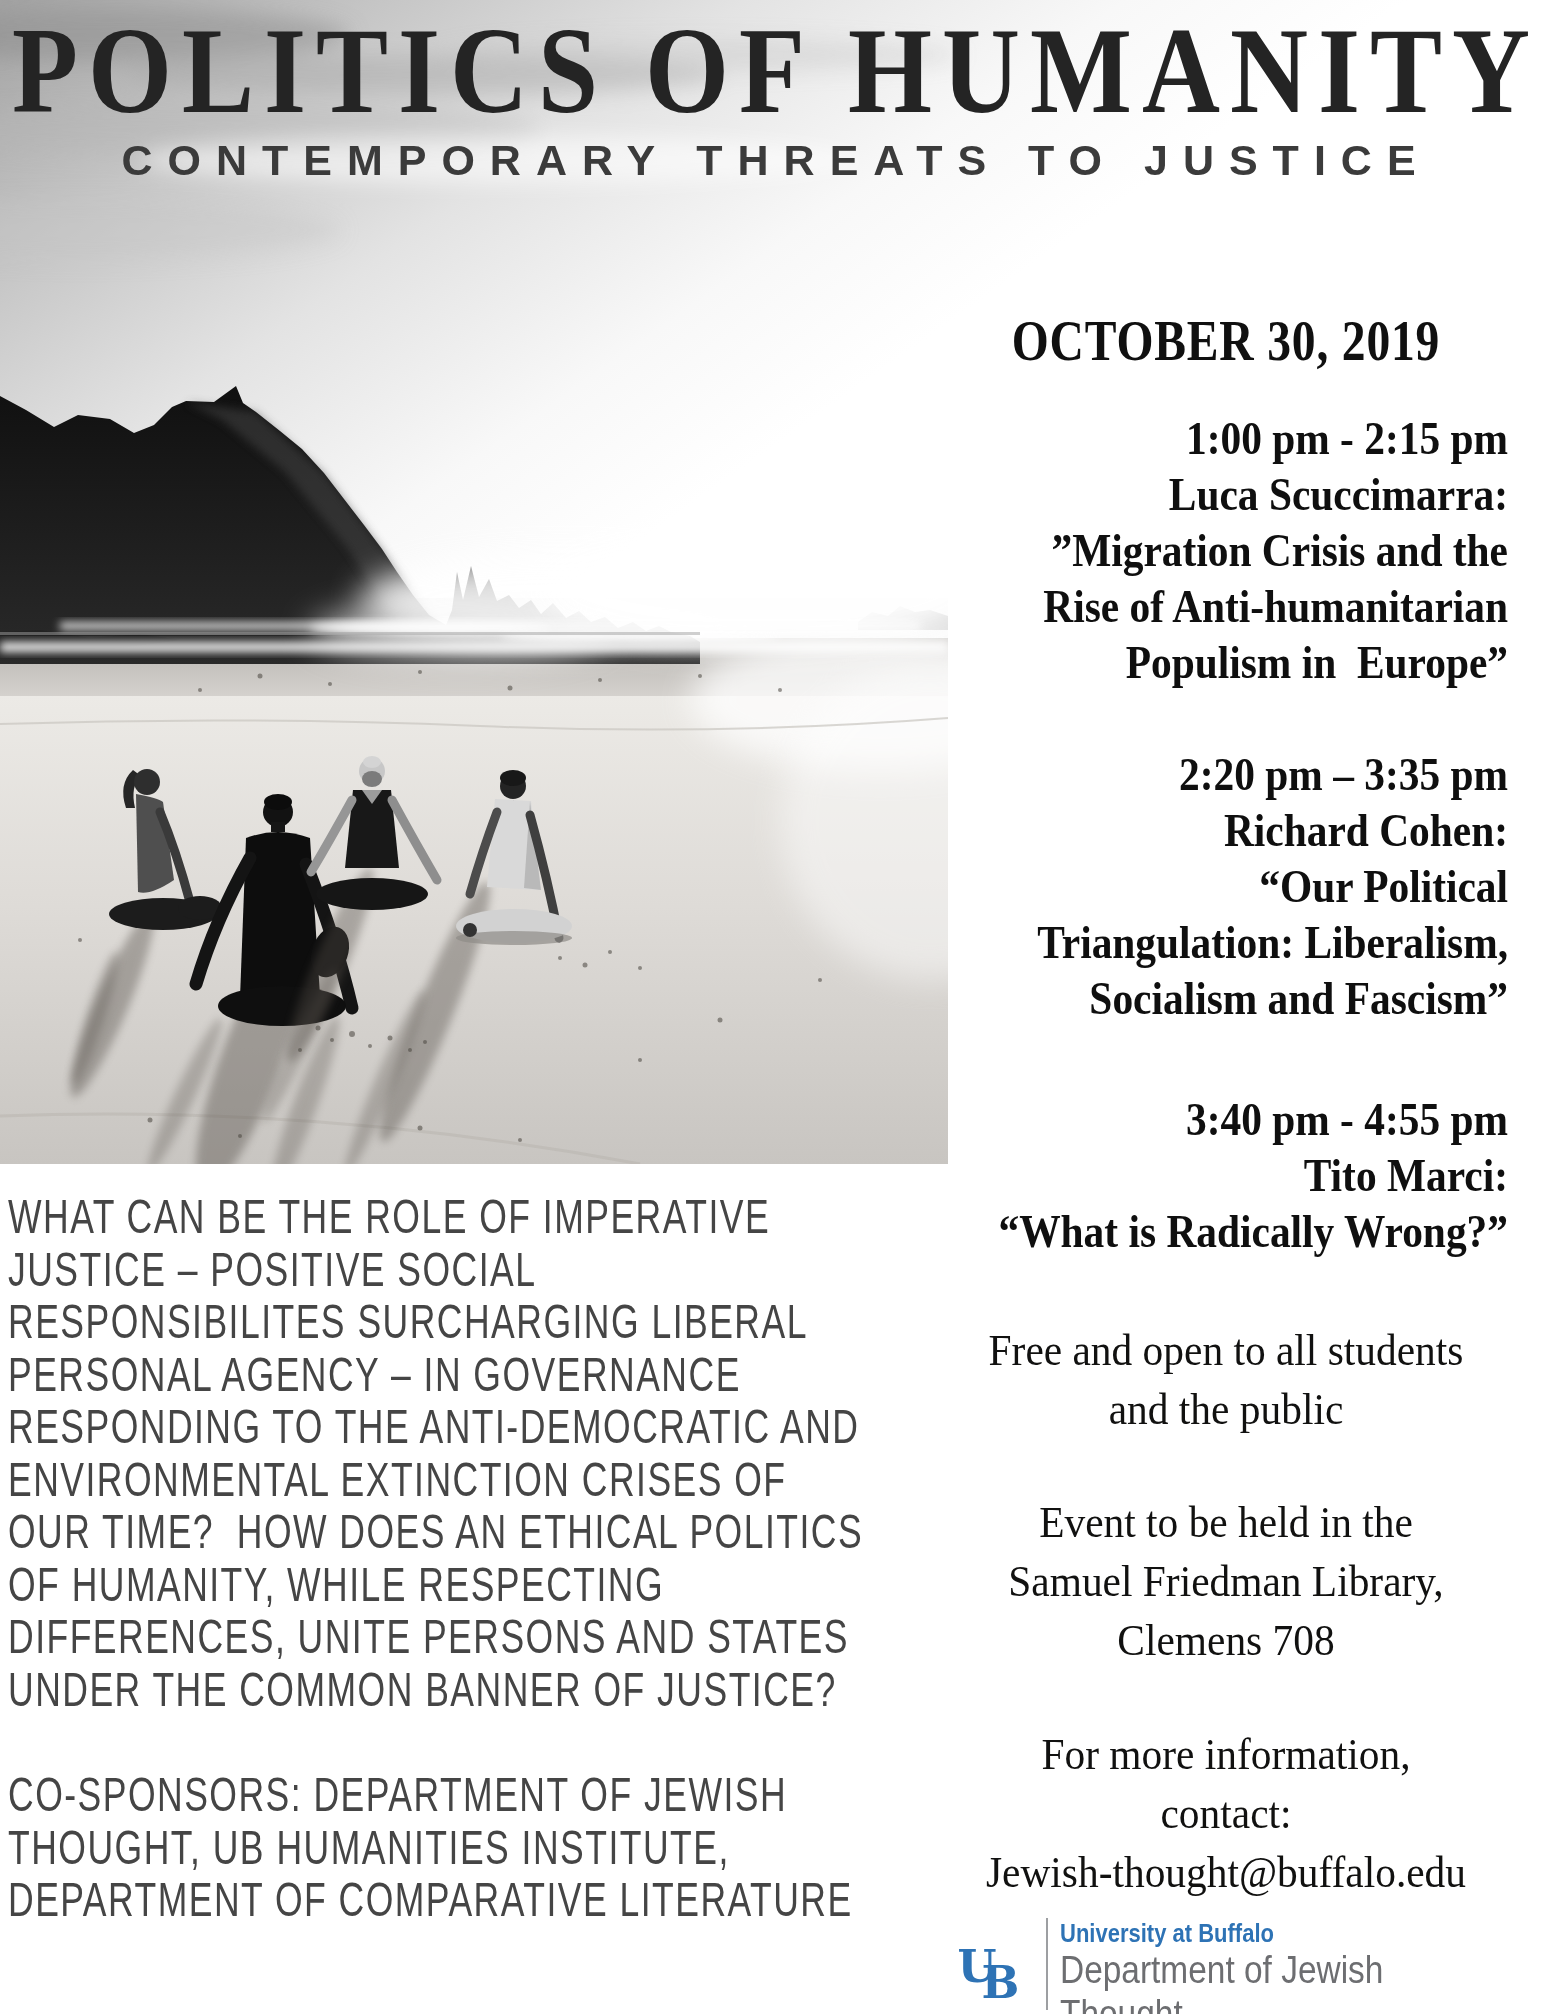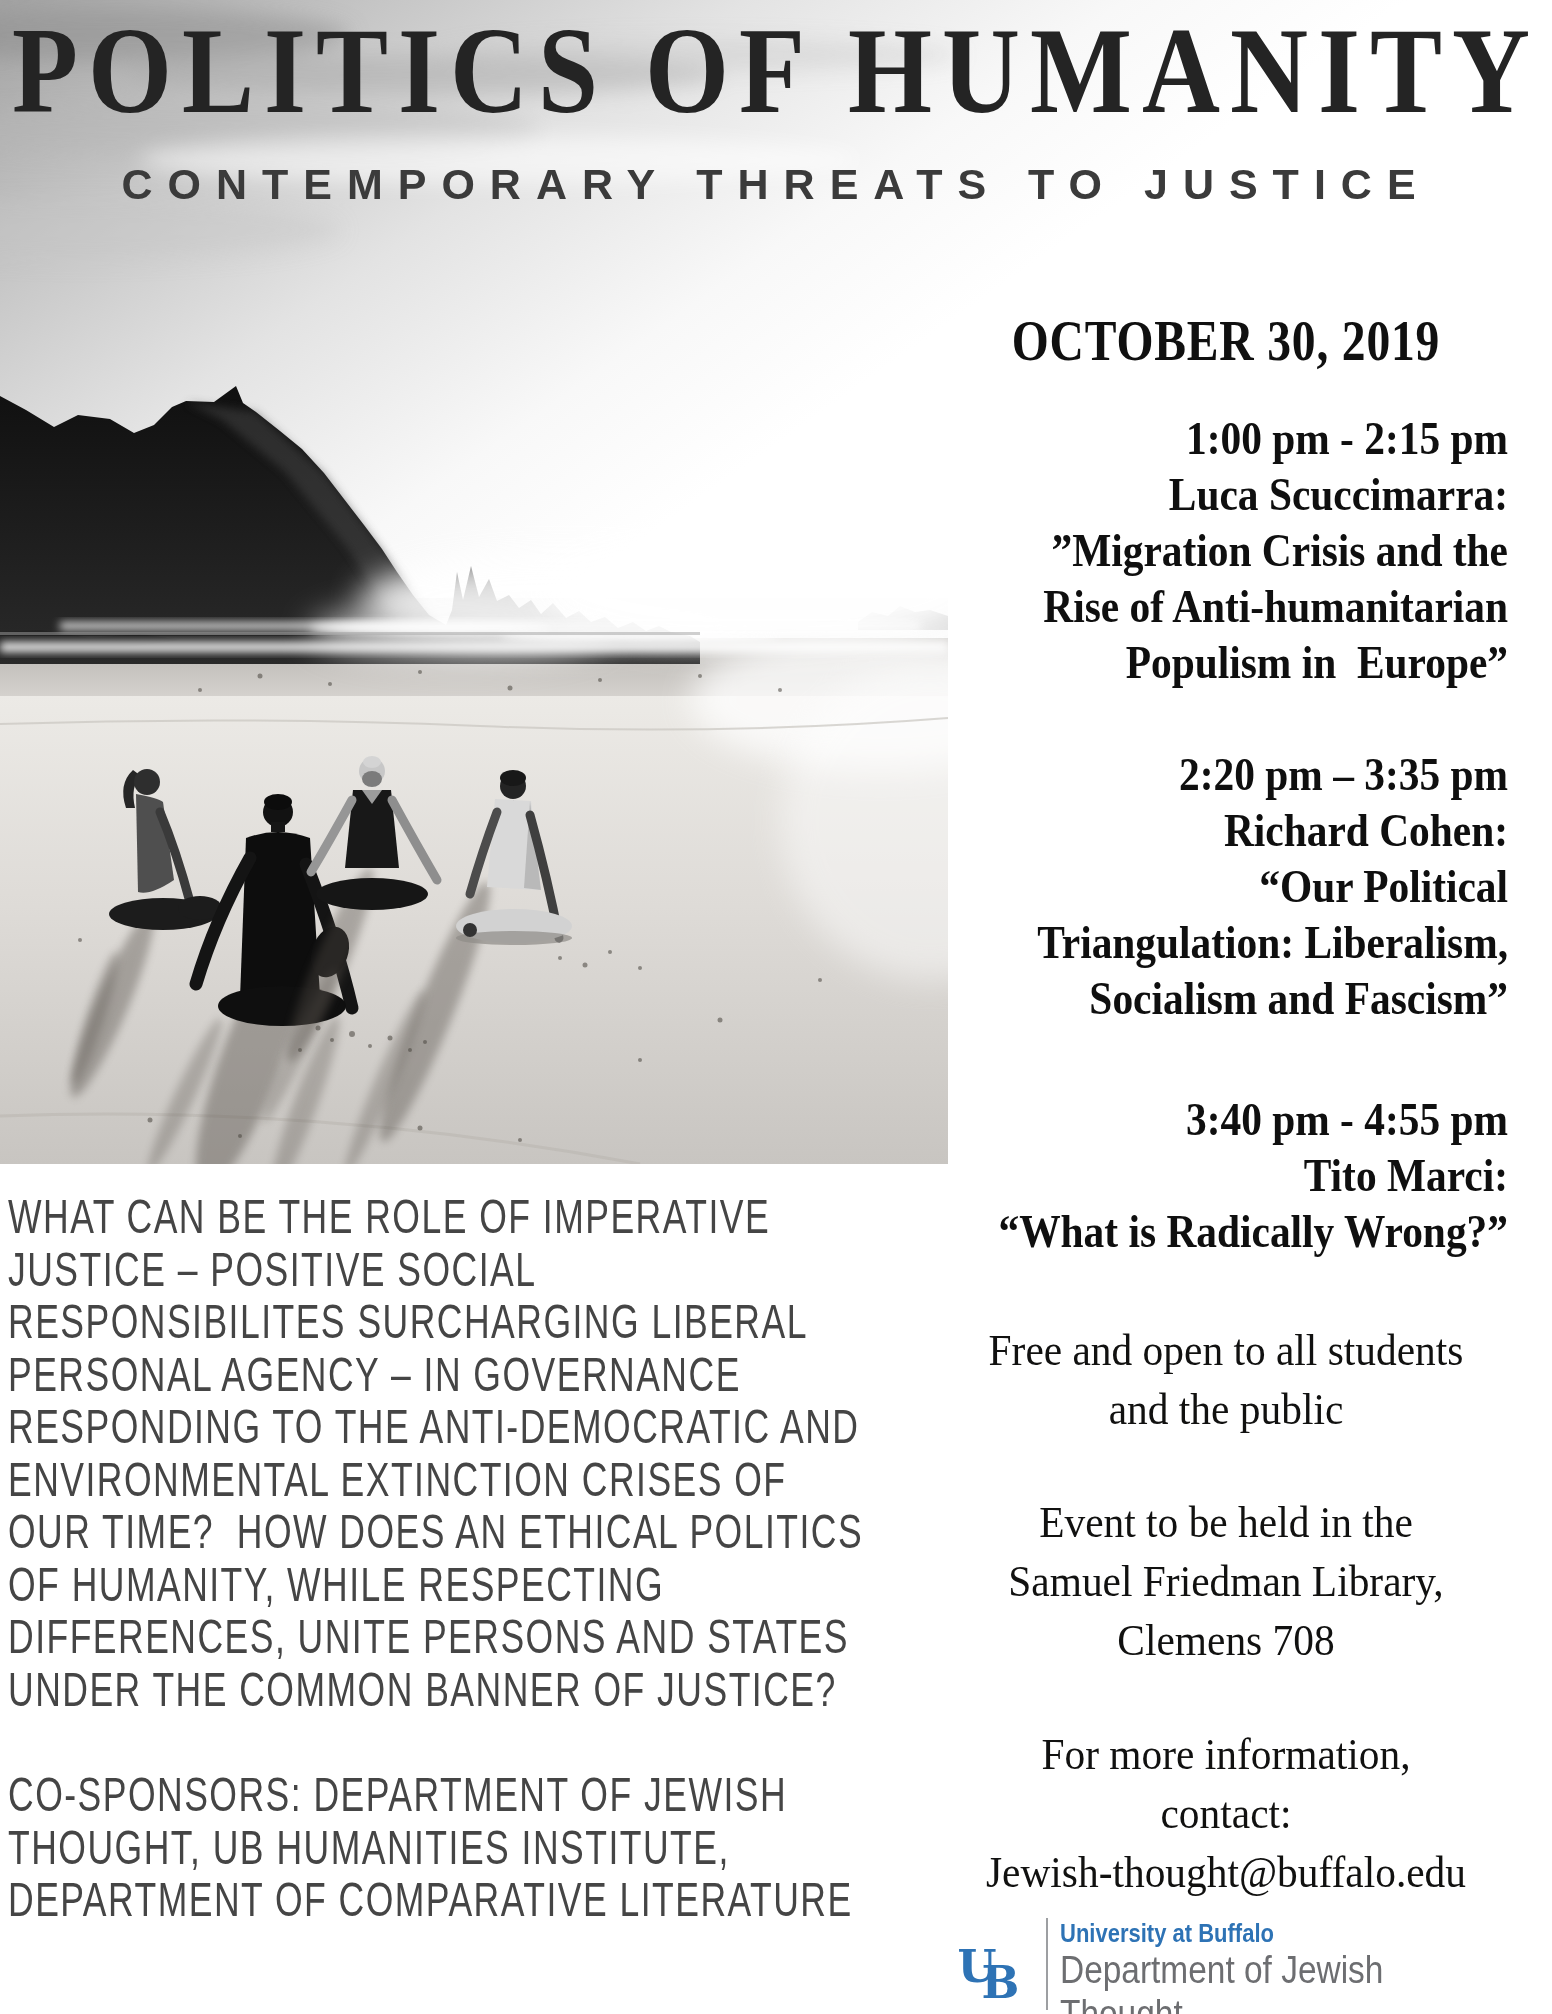--- a/index.html
+++ b/index.html
@@ -14,21 +14,21 @@
   .photo { position:absolute; left:0; top:0; width:1552px; height:1164px; display:block; }
 
   
   .masthead { position:absolute; left:0; top:0; width:1552px; text-align:center; z-index:6; }
   .title {
     margin:0; padding:0; position:absolute; left:0; top:6px; width:1552px;
     font:700 108px/1.08 "Liberation Serif", serif; letter-spacing:10px;
     color:#242424; transform:scaleY(1.13); transform-origin:50% 0;
   }
   .subtitle {
-    position:absolute; left:0; top:160px; width:1552px; text-align:center;
+    position:absolute; left:0; top:136px; width:1552px; text-align:center;
     font:700 43px/1.15 "Liberation Sans", sans-serif; letter-spacing:15px;
     color:#3b3b3b;
   }
 
   
   .right-col { position:absolute; left:920px; top:0; width:612px; z-index:5; }
   .date-heading {
     position:absolute; left:0; top:309px; width:612px; text-align:center;
     font:700 58px/1.1 "Liberation Serif", serif; color:#101010;
     transform:scaleX(0.82); transform-origin:50% 0; letter-spacing:1px;

